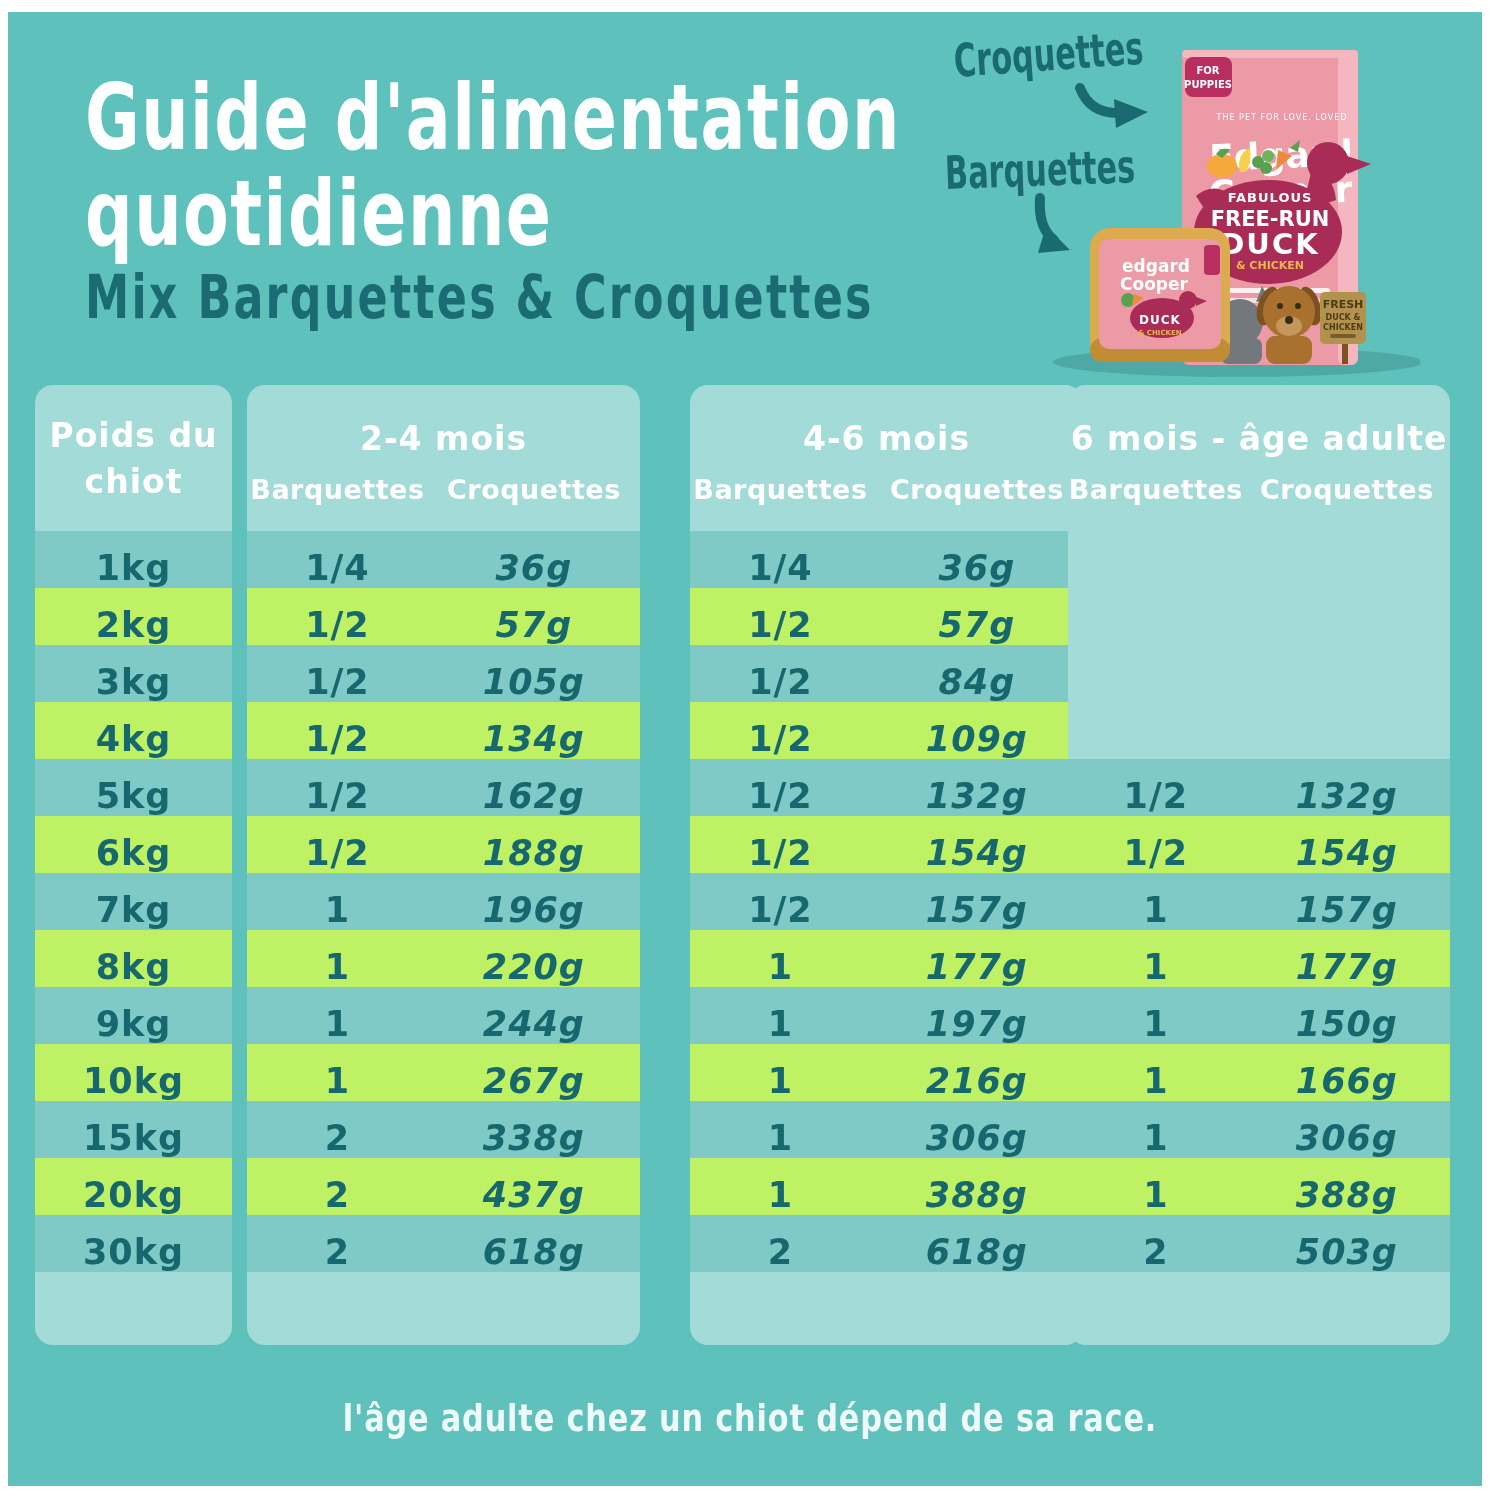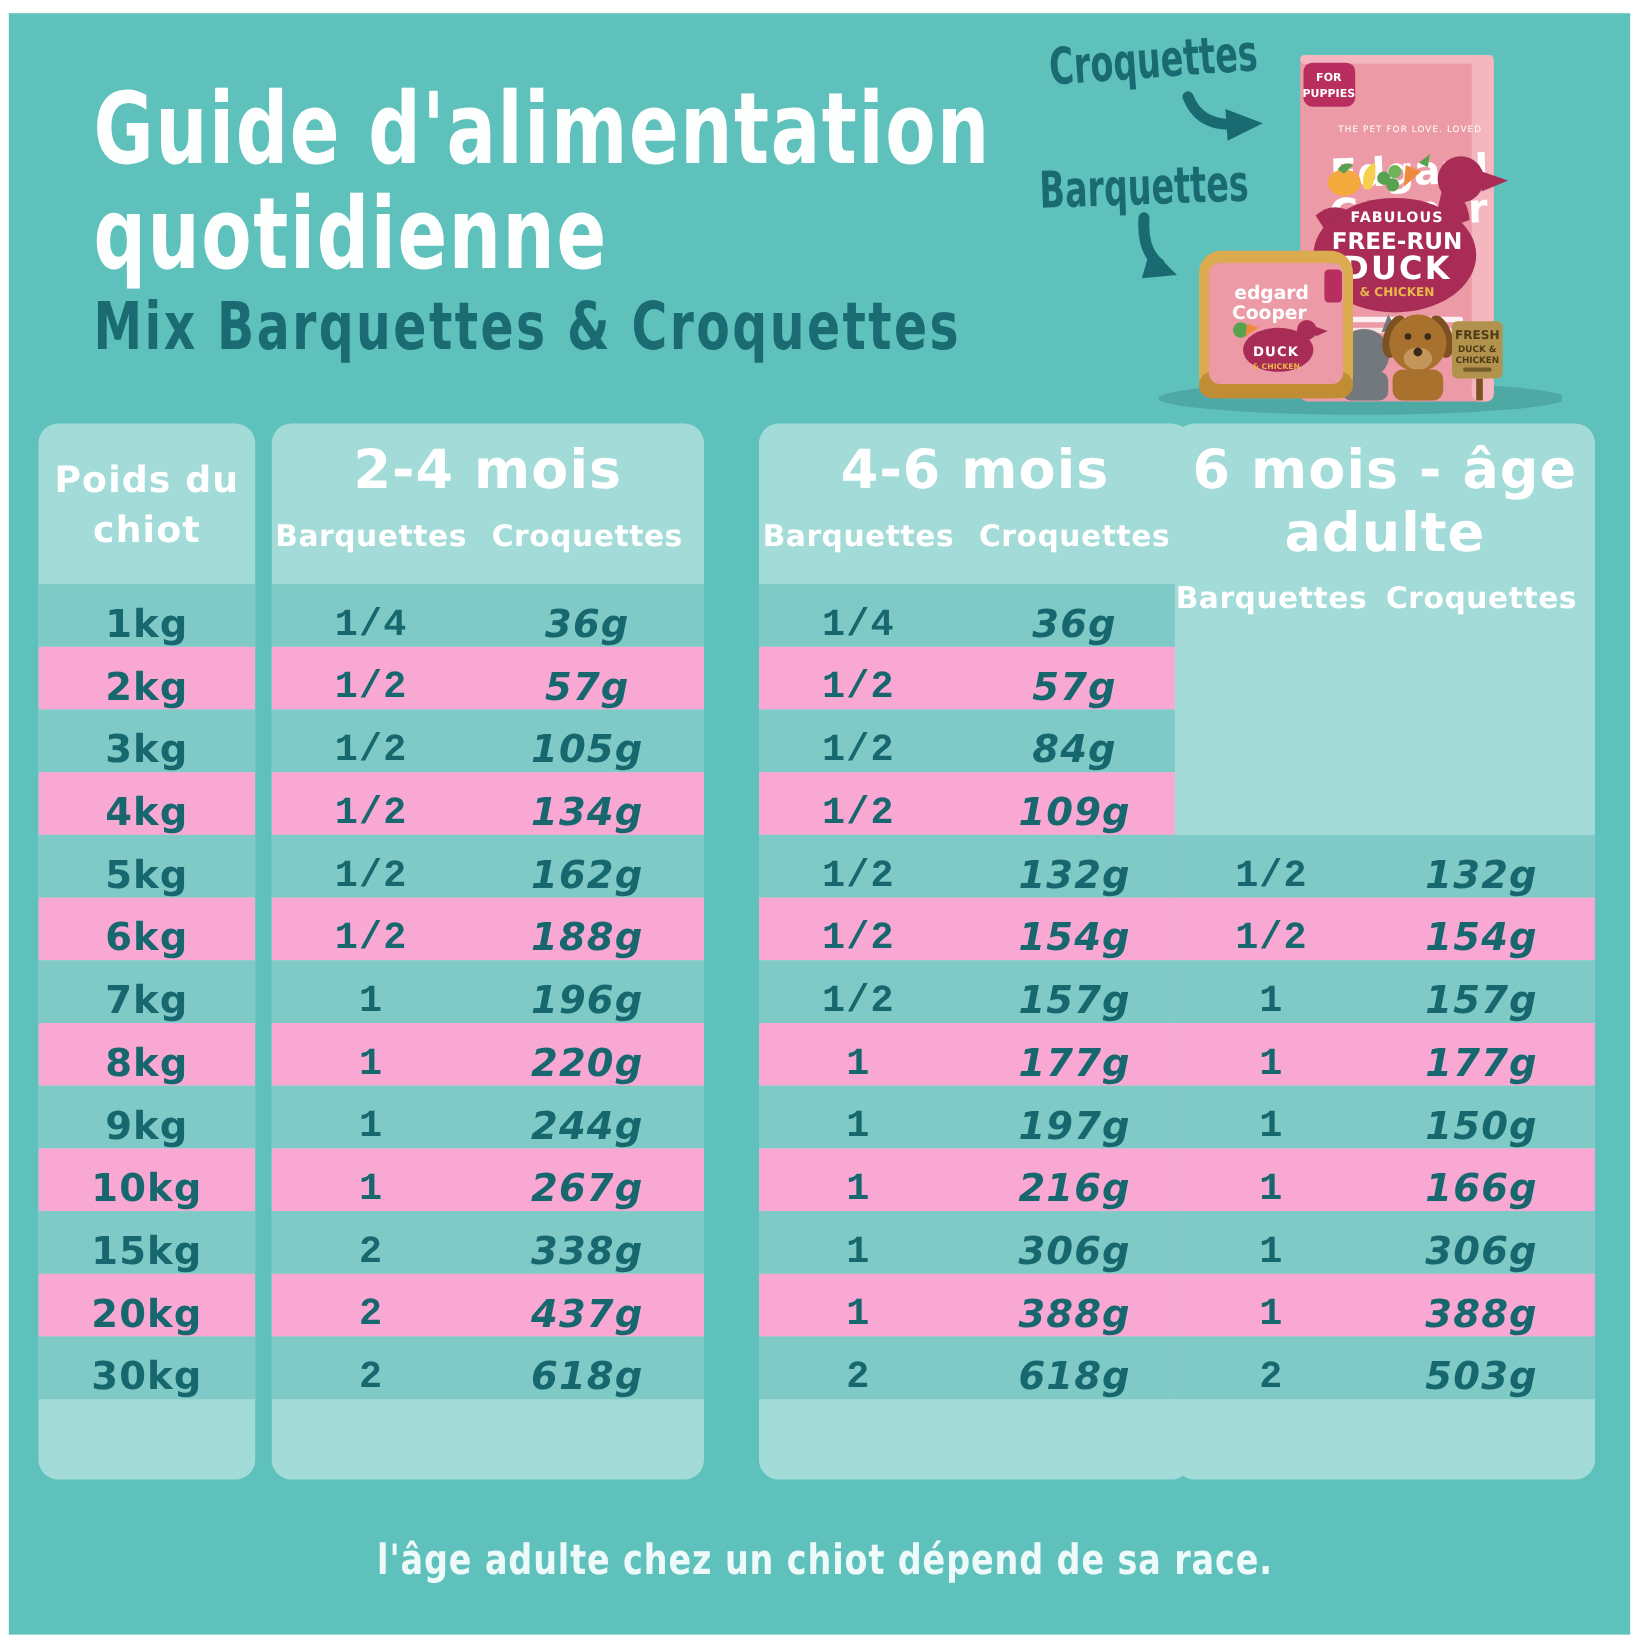--- a/index.html
+++ b/index.html
@@ -42,33 +42,33 @@
   }
   .panel-weight{left:35px;width:197px;}
   .panel-g1{left:247px;width:393px;}
   .panel-g2{left:690px;width:393px;}
   .panel-g3{left:1068px;width:382px;}
 
   .panel-header{height:146px;position:relative;color:#ffffff;font-weight:bold;}
   .weight-title{
     padding-top:28px;text-align:center;font-size:33px;line-height:1.4;letter-spacing:1px;
   }
-  .group-title{margin-top:14px;text-align:center;font-size:49px;letter-spacing:1px;}
+  .group-title{margin-top:34px;text-align:center;font-size:33px;letter-spacing:1px;}
   .subheads{display:flex;margin-top:16px;font-size:27px;letter-spacing:.5px;}
   .subheads .sh-b{width:46%;text-align:center;}
   .subheads .sh-c{width:54%;text-align:center;}
 
   .rows{position:absolute;left:0;top:146px;right:0;}
   .trow{height:57px;display:flex;align-items:flex-end;}
   .shade-a{background:#7fcac6;}
-  .shade-b{background:#f9a8d4;}
+  .shade-b{background:#bef264;}
   .shade-none{background:transparent;}
   .cell{color:#17686e;font-weight:bold;font-size:35px;letter-spacing:1px;}
   .cw{width:100%;text-align:center;}
-  .cb{width:46%;text-align:center;font-family:Liberation Mono, monospace;}
+  .cb{width:46%;text-align:center;}
   .cc{width:54%;text-align:center;font-style:italic;}
 </style>
 </head>
 <body>
 
 <div class="canvas"></div>
 
 <div class="title">
   <div>Guide d'alimentation</div>
   <div>quotidienne</div>

